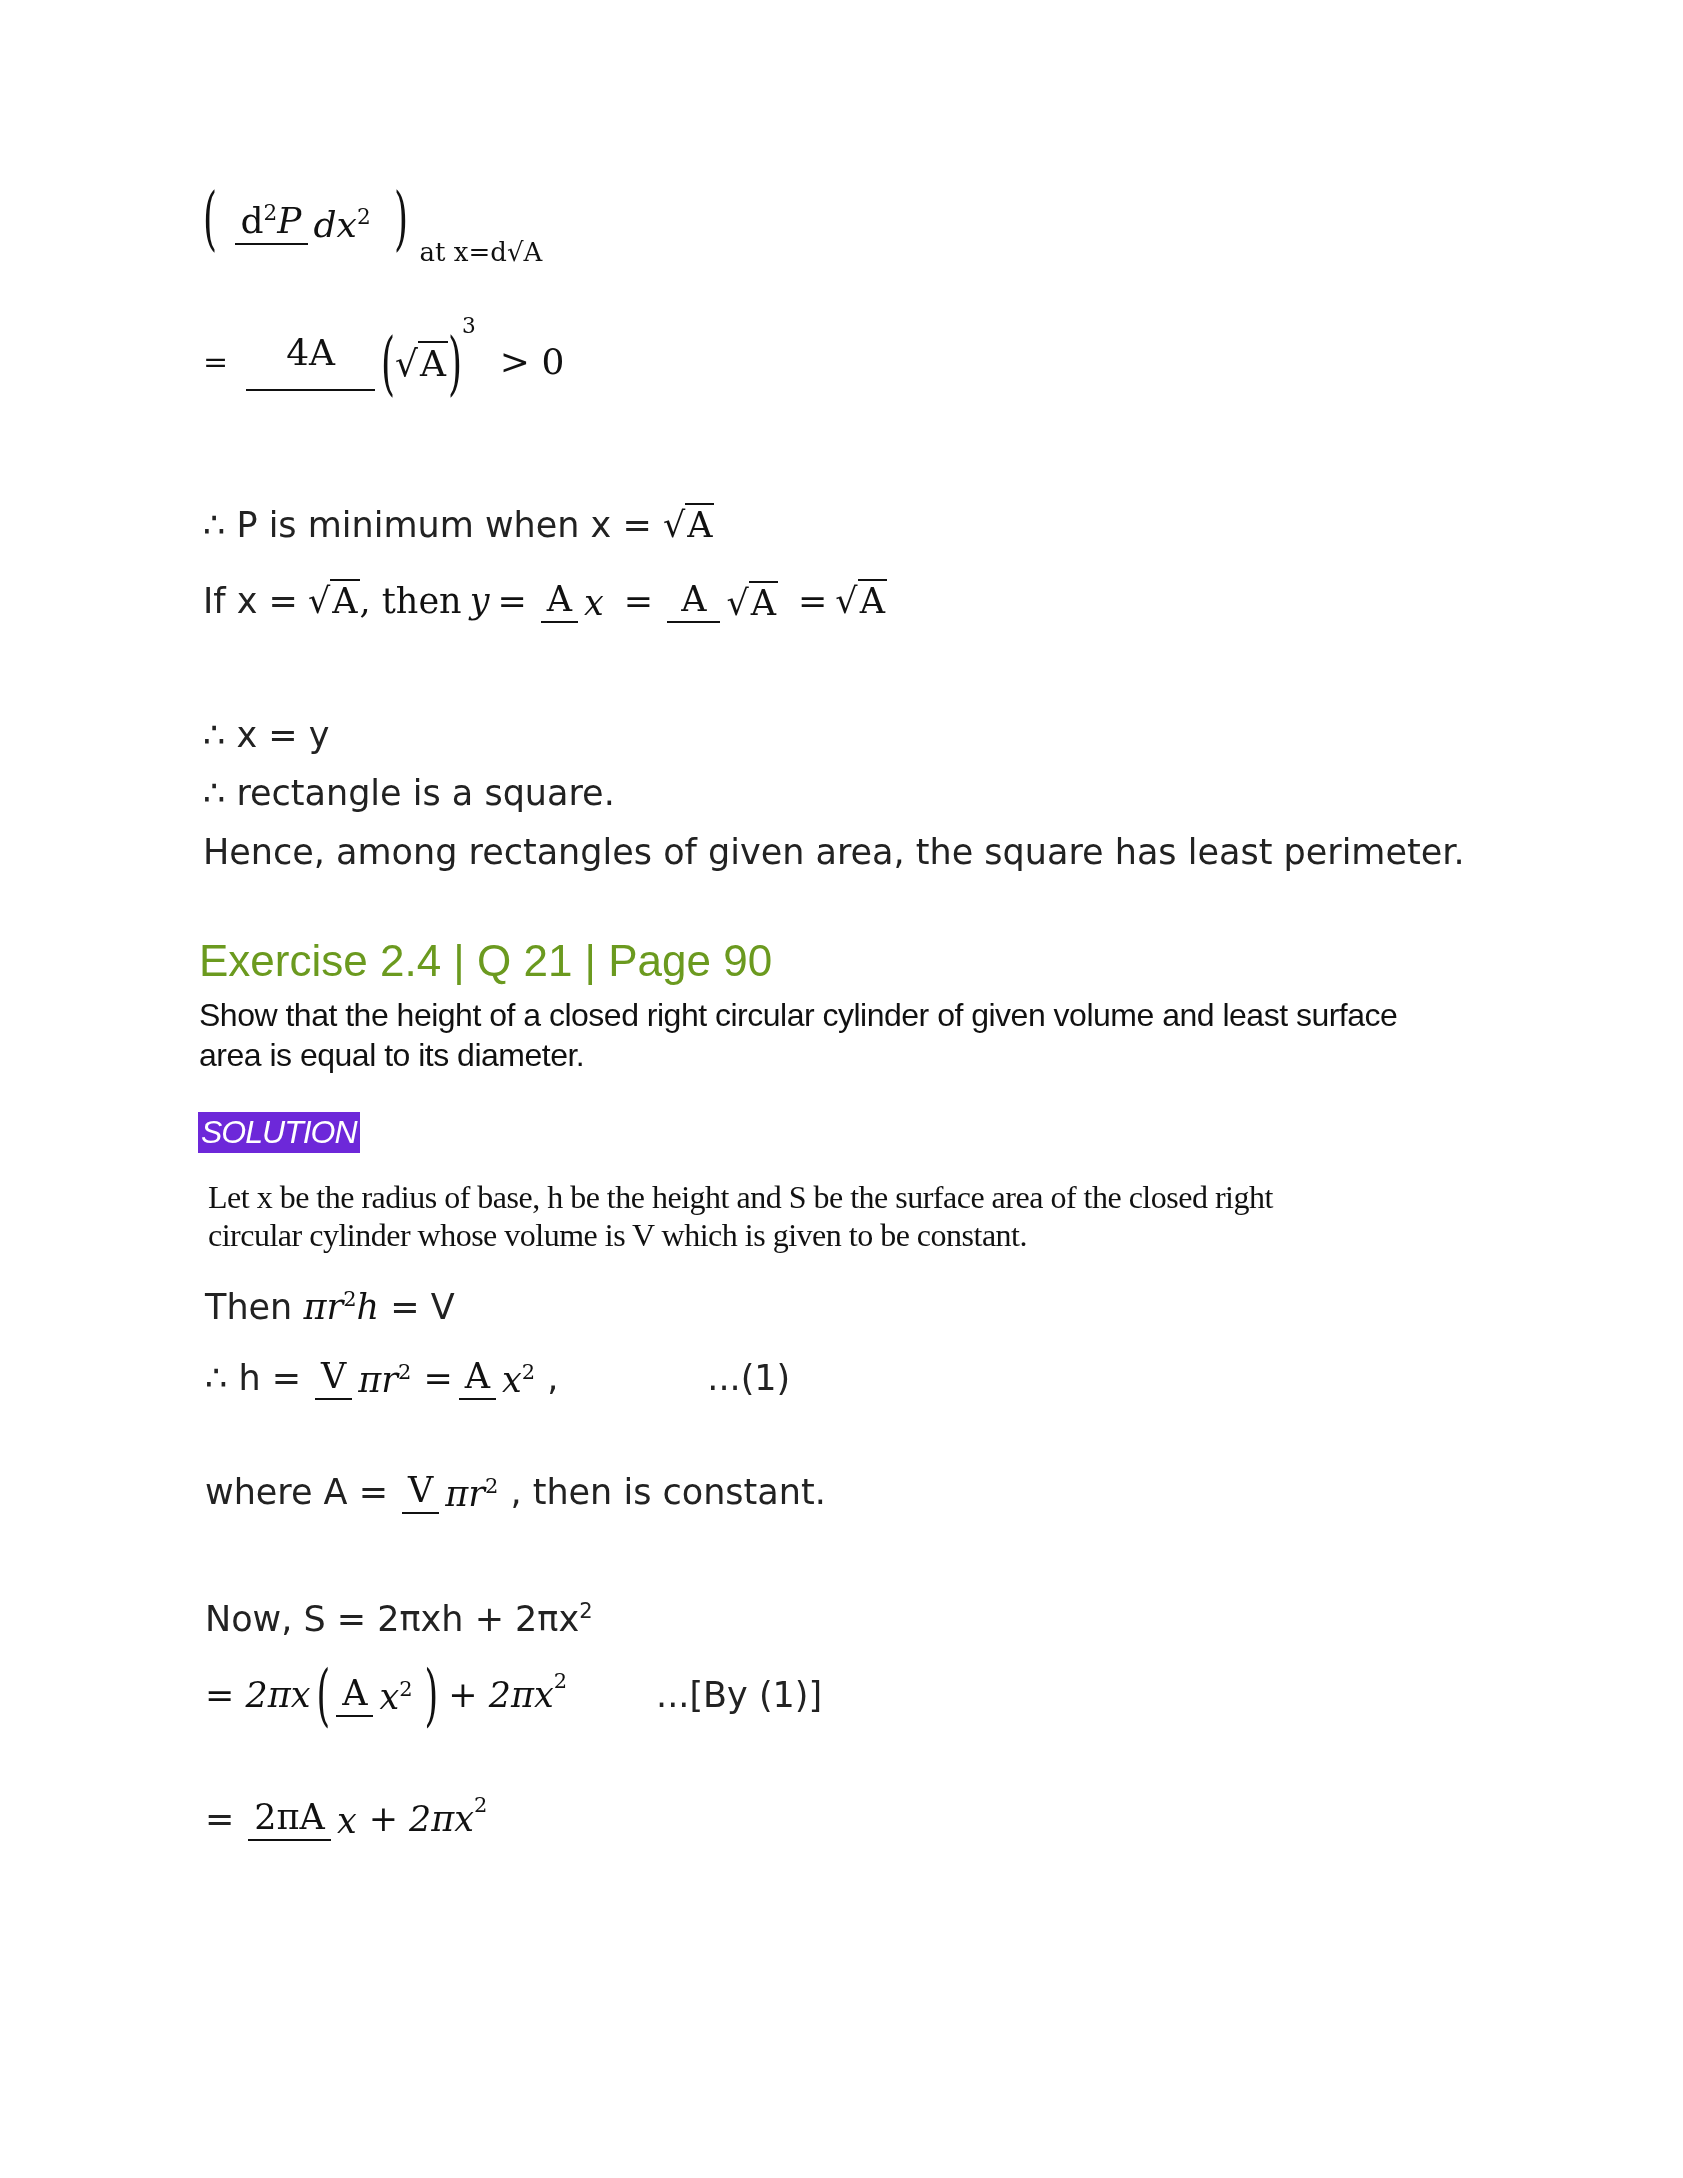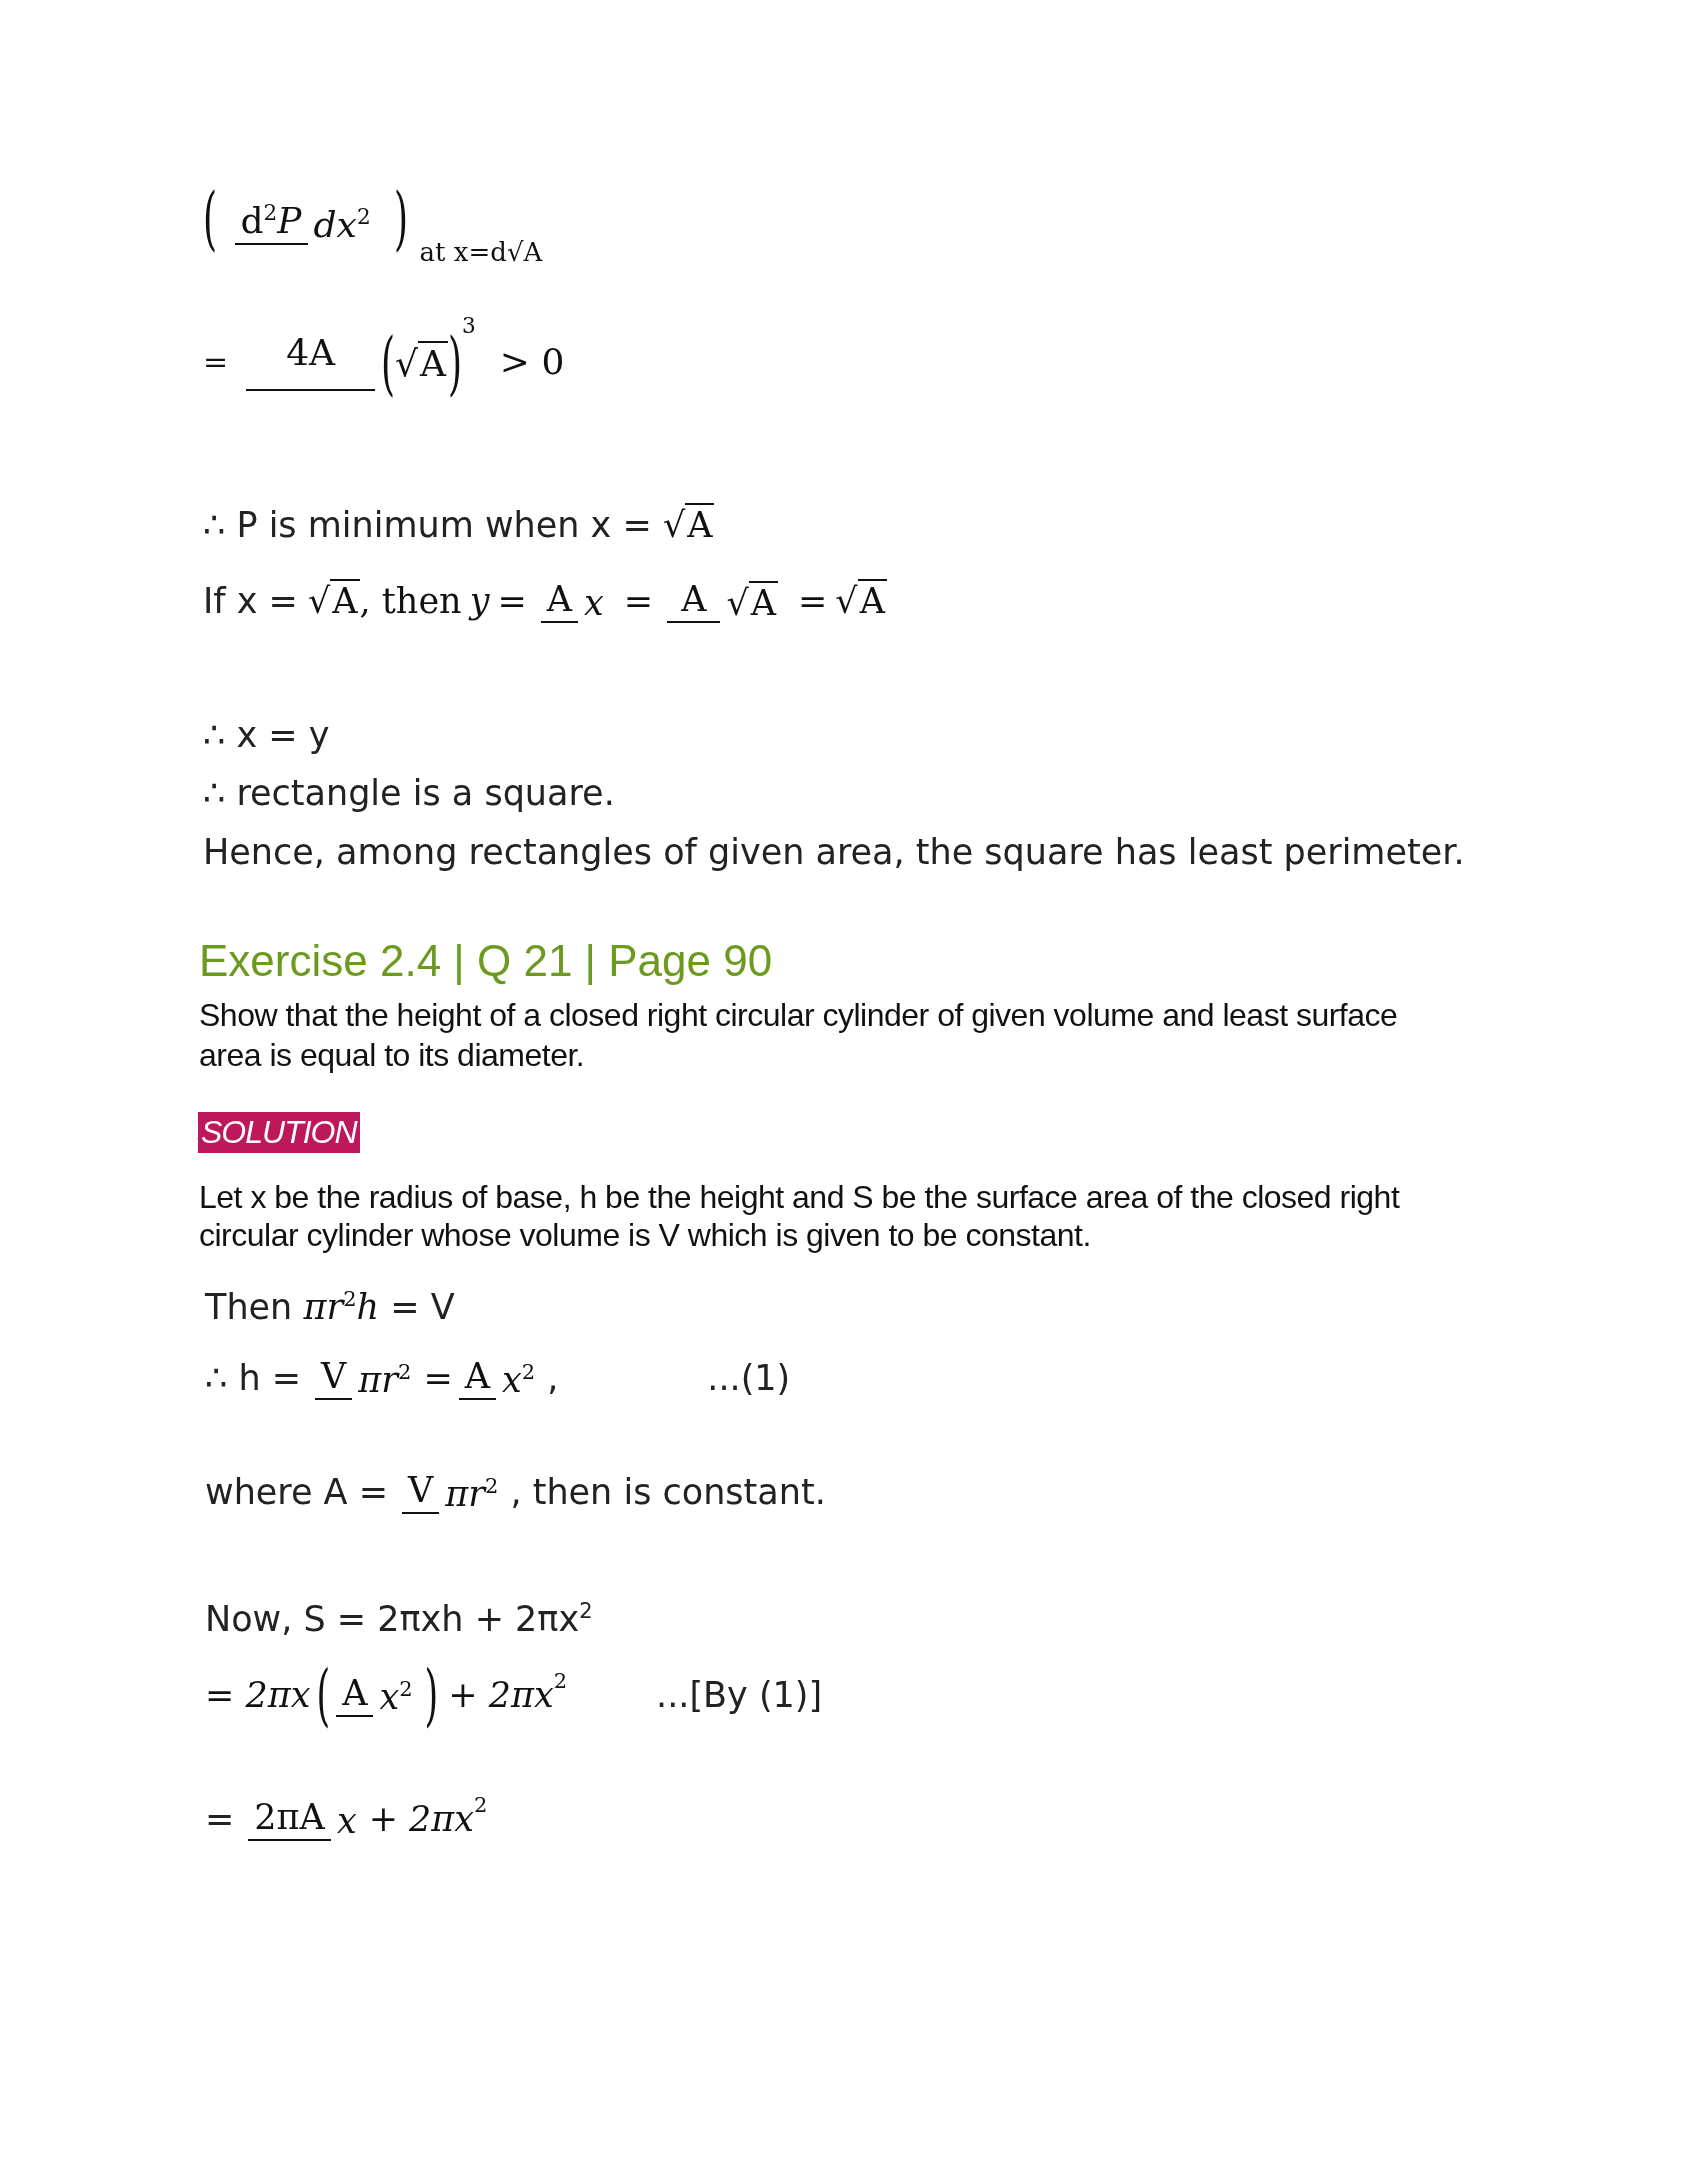--- a/index.html
+++ b/index.html
@@ -10,21 +10,21 @@
   .math { font-family: "DejaVu Serif", "Liberation Serif", serif; color: #111; }
   .it { font-style: italic; }
   .frac { display: inline-flex; align-items: center; vertical-align: middle; margin: 0 6px; }
   .frac .num { padding: 0 6px 2px; border-bottom: 2px solid #111; }
   .frac .den { padding: 4px 6px 0; }
   .sqrt { display: inline-block; }
   .sqrt .rad { border-top: 2px solid #111; padding: 0 2px; }
   .paren { font-weight: 200; transform: scaleY(1.9); display: inline-block; }
   sup { font-size: 0.6em; }
   .heading { font-family: "Liberation Sans", sans-serif; font-weight: normal; color: #6b9a1f; font-size: 44px; }
-  .badge { background: #be185d; color: #fff; font-family: "Liberation Sans", sans-serif; font-style: italic; font-size: 32px; padding: 2px 3px; letter-spacing: -1px; }
+  .badge { background: #6d28d9; color: #fff; font-family: "Liberation Sans", sans-serif; font-style: italic; font-size: 32px; padding: 2px 3px; letter-spacing: -1px; }
 </style>
 </head>
 <body>
 
 <div class="abs math" style="left:203px; top:198px; font-size:36px;">
   <span class="paren">(</span>
   <span class="frac">
     <span class="num"><span>d</span><sup>2</sup><span class="it">P</span></span>
     <span class="den"><span class="it">dx</span><sup>2</sup></span>
   </span>
@@ -71,21 +71,21 @@
 
 <div class="abs heading" style="left:199px; top:936px;">Exercise 2.4 | Q 21 | Page 90</div>
 
 <div class="abs arial" style="left:199px; top:995px; font-size:32px; line-height:40px;">
   <div>Show that the height of a closed right circular cylinder of given volume and least surface</div>
   <div>area is equal to its diameter.</div>
 </div>
 
 <div class="abs badge" style="left:198px; top:1112px;">SOLUTION</div>
 
-<div class="abs arial" style="left:199px; top:1178px; font-size:32px; line-height:38px;">
+<div class="abs arial" style="left:208px; top:1178px; font-size:32px; line-height:38px;font-family:Liberation Serif, serif;">
   <div>Let x be the radius of base, h be the height and S be the surface area of the closed right</div>
   <div>circular cylinder whose volume is V  which is given to be constant.</div>
 </div>
 
 <div class="abs sans" style="left:205px; top:1287px; font-size:35px;">
   <span>Then</span>
   <span class="math it">πr</span><sup class="math">2</sup><span class="math it">h</span>
   <span>= V</span>
 </div>
 

